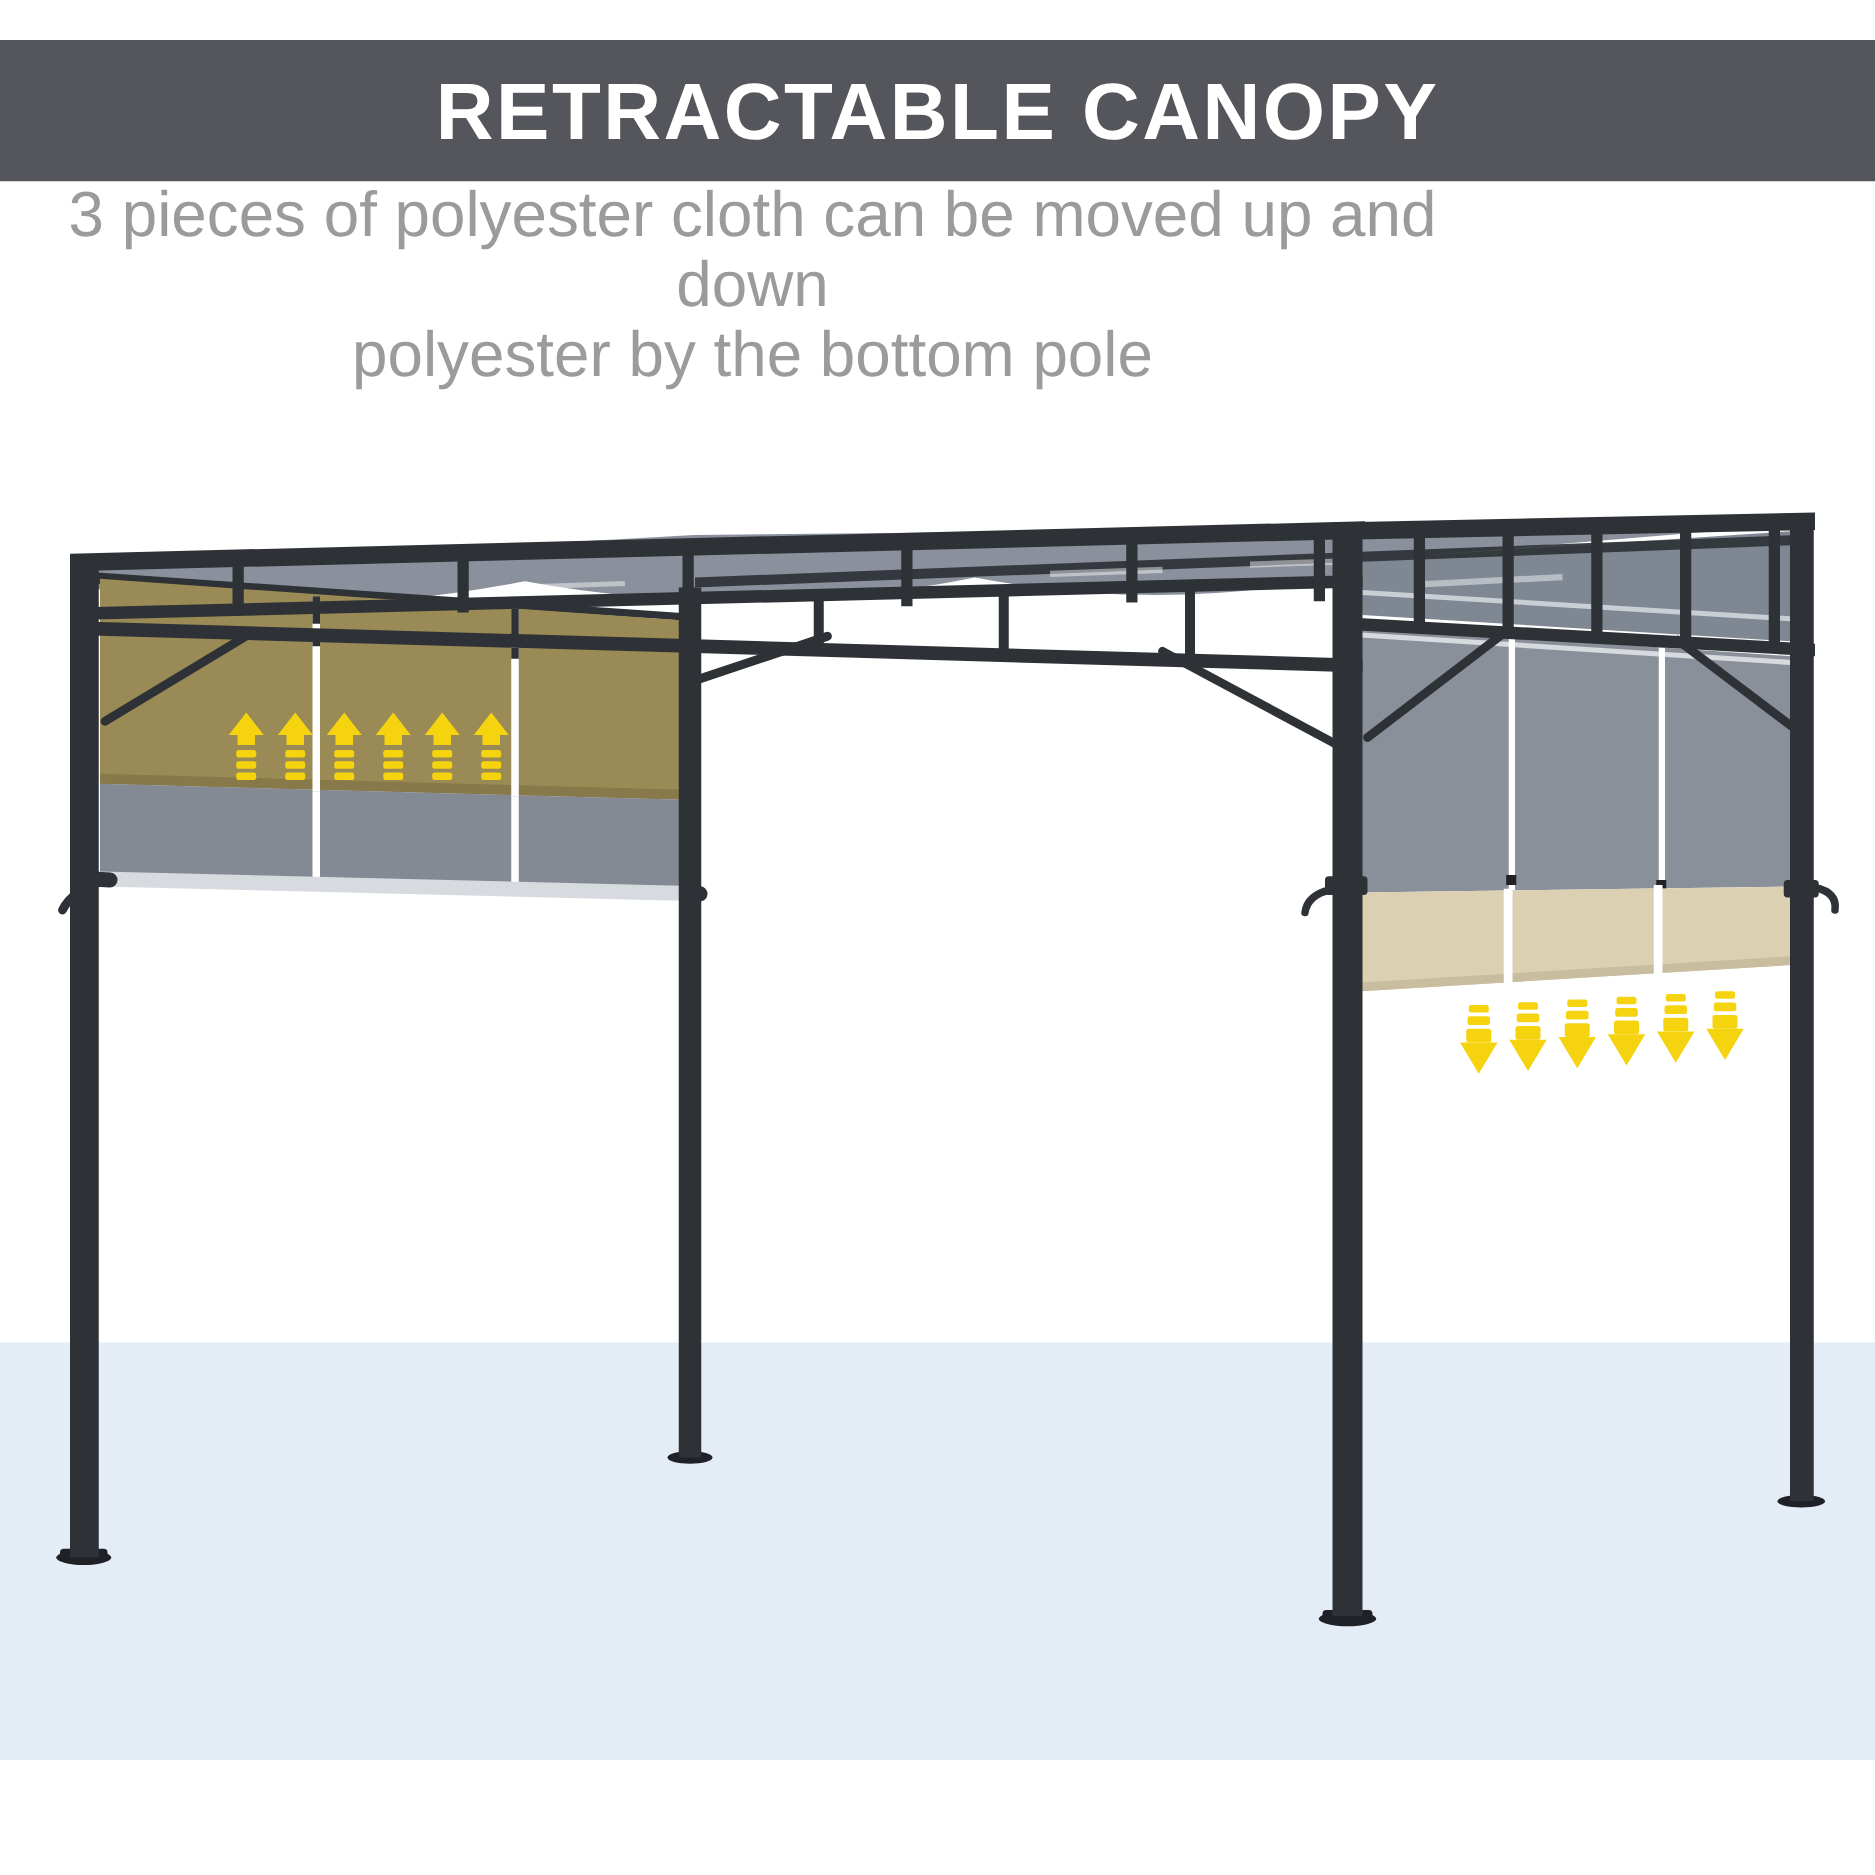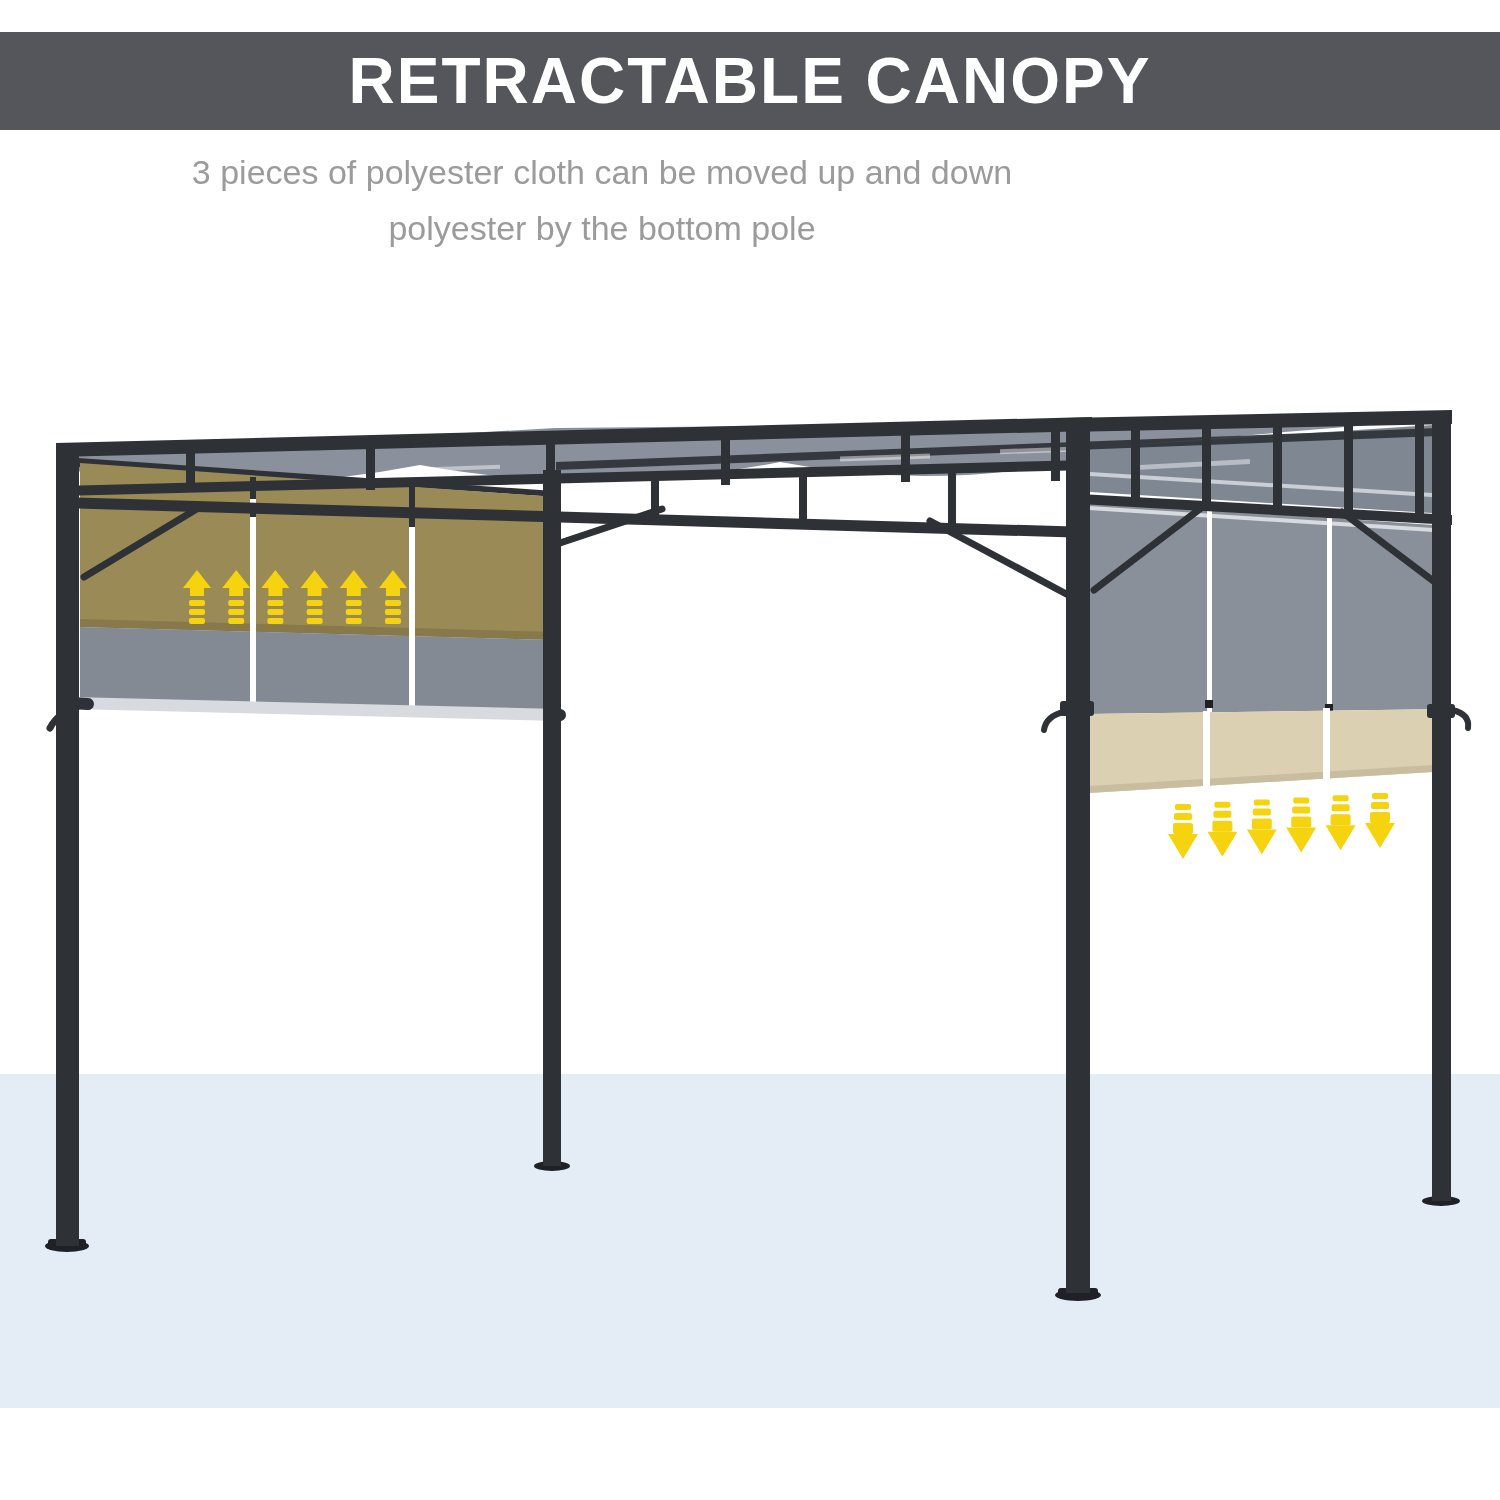--- a/index.html
+++ b/index.html
@@ -1,30 +1,30 @@
 <!DOCTYPE html>
 <html><head>
 <meta charset="utf-8">
 <style>
   html,body{margin:0;padding:0;}
   body{
     width:1500px;height:1500px;position:relative;background:#ffffff;
     font-family:"Liberation Sans", sans-serif;overflow:hidden;
   }
   .header-bar{
-    position:absolute;left:0;top:32px;width:1500px;height:98px;
+    position:absolute;left:0;top:32px;width:1500px;height:113px;
     background:var(--header-bg);display:flex;align-items:center;justify-content:center;
   }
   .page-title{
     color:var(--header-text);font-size:64px;font-weight:700;letter-spacing:2px;
     white-space:nowrap;
   }
   .subtitle{
     position:absolute;left:0;top:144px;width:1204px;text-align:center;
-    color:var(--subtitle-text);font-size:34px;line-height:56px;font-weight:400;
+    color:var(--subtitle-text);font-size:51px;line-height:56px;font-weight:400;
   }
   .illustration{position:absolute;left:0;top:0;}
   
   .floor{fill:var(--floor);}
   .frame{fill:var(--frame);}
   .frameln{stroke:var(--frame);fill:none;}
   .canopy{fill:var(--canopy);}
   .canopy-dk{fill:var(--canopy-dark);}
   .tan{fill:var(--tan);}
   .tan-dk{fill:var(--tan-dark);}

